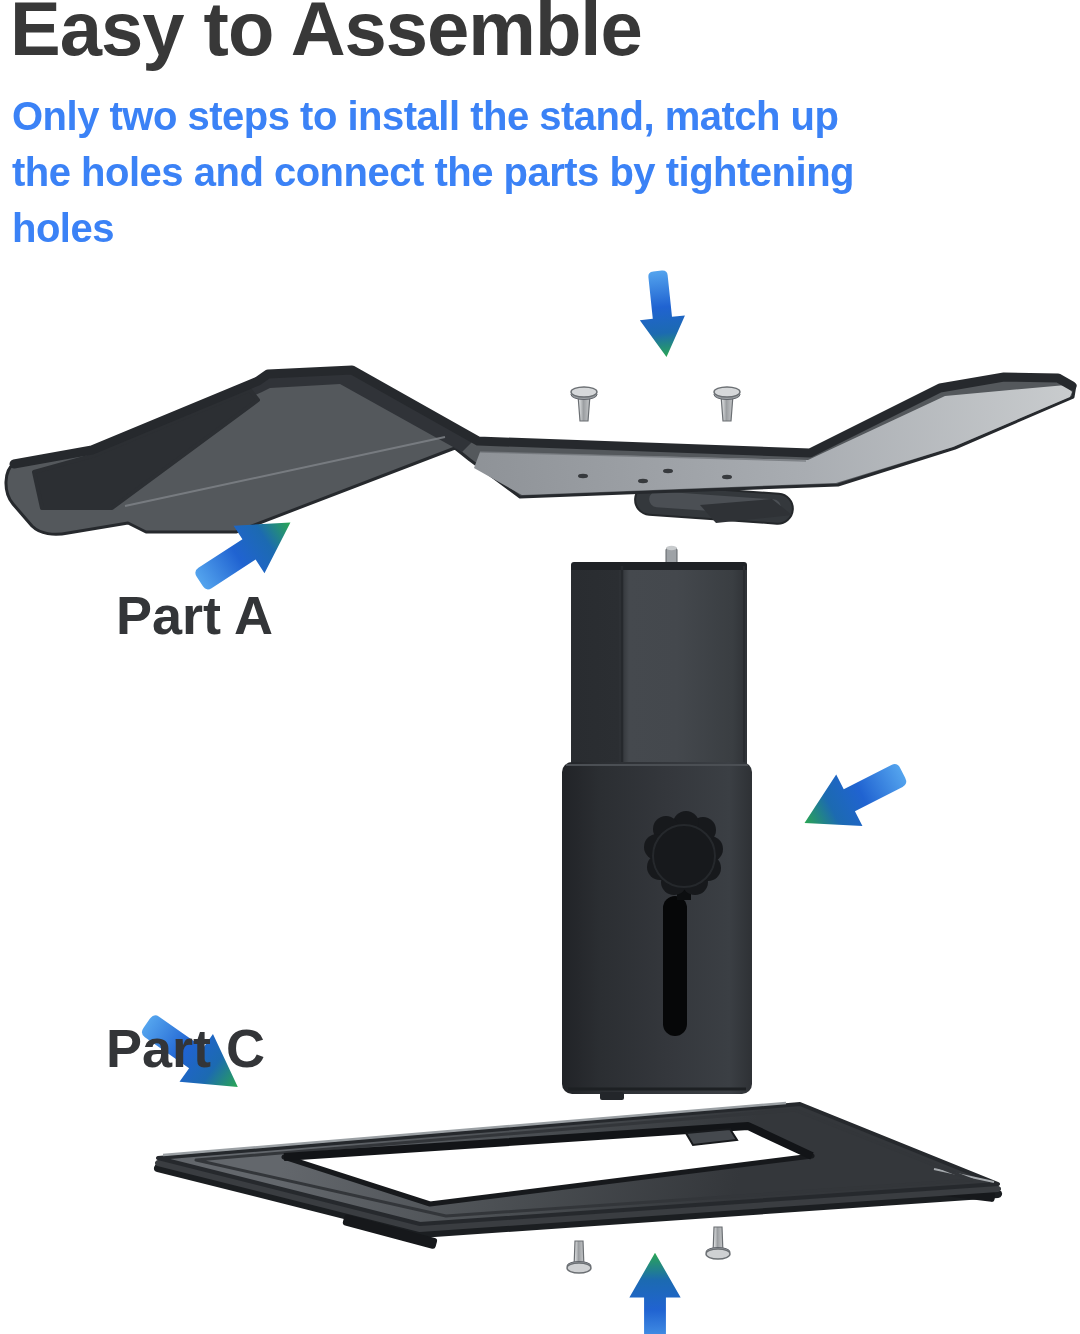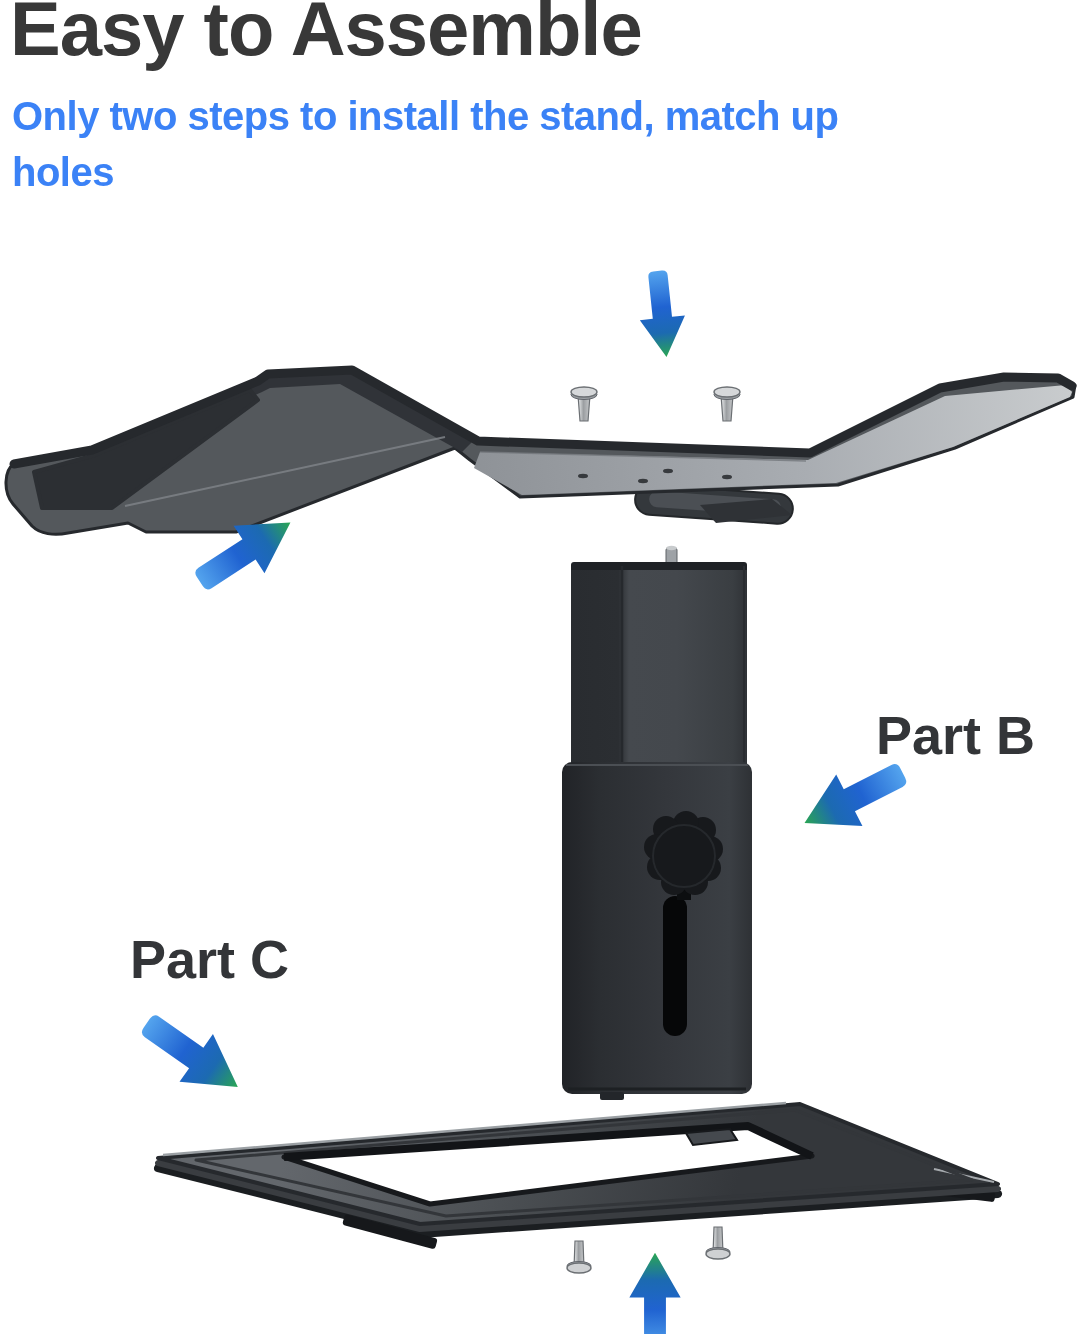--- a/index.html
+++ b/index.html
@@ -20,32 +20,33 @@
     font-size:40px;font-weight:700;letter-spacing:-0.5px;
     color:#3b82f6;line-height:56px;
   }
   .part-label{
     position:absolute;
     font-size:54px;font-weight:700;color:#333538;
     white-space:nowrap;line-height:1;
   }
   .label-a{left:116px;top:588px;}
   .label-b{left:876px;top:708px;}
-  .label-c{left:106px;top:932px;margin-left:24px;}
+  .label-c{left:106px;top:1021px;}
   svg.diagram{position:absolute;left:0;top:0;}
 </style>
 </head>
 <body>
 
 <div class="canvas">
 
   <div class="title">Easy to Assemble</div>
 
   <div class="subtitle">
     <div>Only two steps to install the stand, match up</div>
+    <div>the holes and connect the parts by tightening</div>
     <div>holes</div>
   </div>
 
   <svg class="diagram" width="1080" height="1334" viewBox="0 0 1080 1334" xmlns="http://www.w3.org/2000/svg">
     <defs>
       <linearGradient id="gradArrow" gradientUnits="userSpaceOnUse" x1="-6" y1="0" x2="97" y2="0">
         <stop offset="0" stop-color="#54a4ee"></stop>
         <stop offset="0.42" stop-color="#2063d1"></stop>
         <stop offset="0.72" stop-color="#1c6ab1"></stop>
         <stop offset="1" stop-color="#2aa653"></stop>
@@ -207,16 +208,16 @@
       <g transform="translate(718,1254)">
         <polygon points="-4,-27 4,-27 5,0 -5,0" fill="url(#gradShaft)" stroke="#6b6f73" stroke-width="1.2"></polygon>
         <ellipse cx="0" cy="-2" rx="12" ry="4.5" fill="#9ea2a6" stroke="#60646a" stroke-width="1"></ellipse>
         <ellipse cx="0" cy="0" rx="12" ry="5" fill="#cfd1d3" stroke="#6b6f73" stroke-width="1.4"></ellipse>
       </g>
     </g>
 
     <use href="#arrowShape" fill="url(#gradArrow)" transform="translate(655,1345) rotate(-90) scale(0.95)"></use>
   </svg>
 
-  <div class="part-label label-b">Part B</div>
+  <div class="part-label label-a">Part A</div>
   <div class="part-label label-c">Part C</div>
 
 </div>
 
 </body></html>

